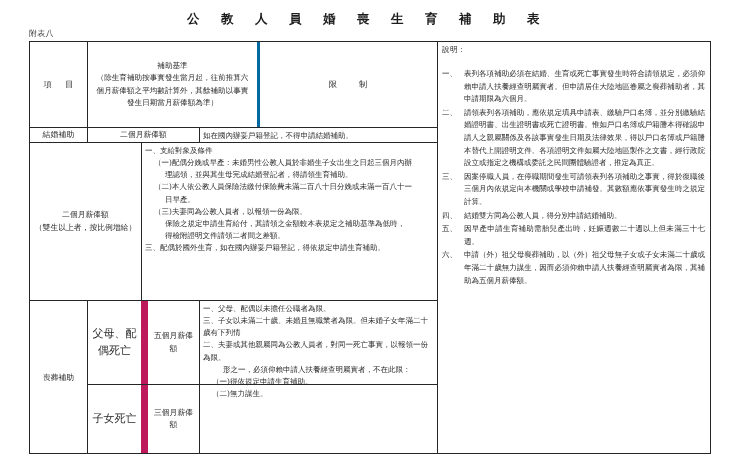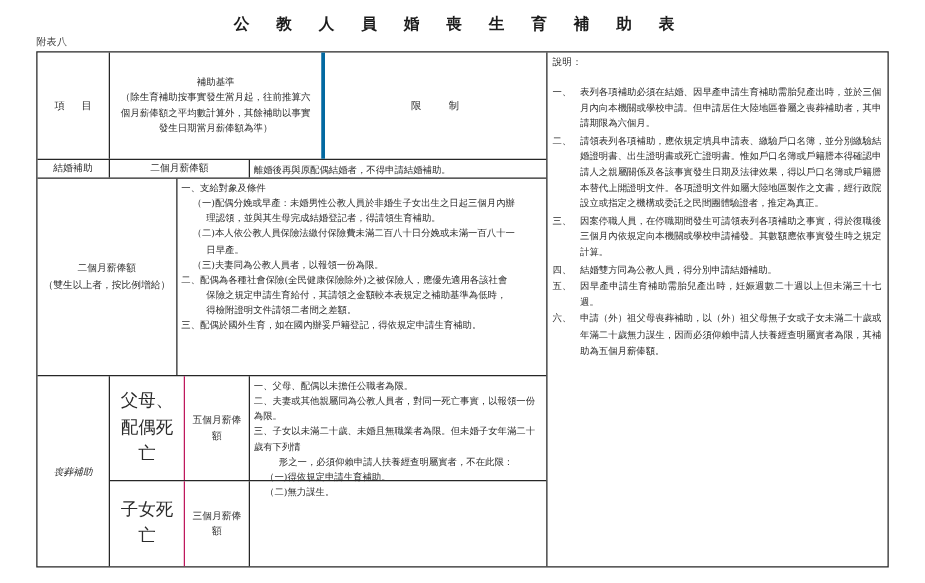--- a/index.html
+++ b/index.html
@@ -85,26 +85,26 @@
     align-items: center;
     justify-content: center;
     text-align: center;
     font-size: 7.8px;
     line-height: 1.45;
     letter-spacing: 0.2px;
   }
   .c-sub {
     width: 60px;
     box-sizing: border-box;
-    border-right: 1px solid #be185d;
-    display: flex;
-    align-items: center;
-    justify-content: center;
-    text-align: center;
-    font-size: 14px;
+    border-right: 7px solid #be185d;
+    display: flex;
+    align-items: center;
+    justify-content: center;
+    text-align: center;
+    font-size: 11px;
     line-height: 1.5;
     padding: 0 2px;
   }
   .c-std {
     width: 112px;
     box-sizing: border-box;
     border-right: 1px solid #262626;
     display: flex;
     align-items: center;
     justify-content: center;
@@ -165,21 +165,20 @@
     box-sizing: border-box;
   }
   .funeral-label {
     width: 58px;
     box-sizing: border-box;
     border-right: 1px solid #262626;
     display: flex;
     align-items: center;
     justify-content: center;
     font-size: 7.8px;
-    font-style: italic;
   }
   .funeral-rows {
     flex: 1;
     display: flex;
     flex-direction: column;
   }
   .funeral-rows .trow { border-bottom: 1px solid #262626; }
   .funeral-rows .trow.last { border-bottom: none; }
 
   
@@ -237,52 +236,51 @@
       </div>
       <div class="c-limit center">
         <span class="spread">限　制</span>
       </div>
     </div>
 
     <div class="trow row-marriage">
       <div class="c-item">結婚補助</div>
       <div class="c-std">二個月薪俸額</div>
       <div class="c-limit">
-        <div class="p lvl1">離婚後再與原配偶結婚者，不得申請結婚補助。</div>
+        <div class="p lvl1">如在國內辦妥戶籍登記，不得申請結婚補助。</div>
       </div>
     </div>
 
     <div class="trow row-birth">
       <div class="c-std" style="white-space:pre-line">二個月薪俸額
 （雙生以上者，按比例增給）</div>
       <div class="c-limit">
         <div class="p lvl1">一、支給對象及條件</div>
         <div class="p lvl2">（一)配偶分娩或早產：未婚男性公教人員於非婚生子女出生之日起三個月內辦</div>
         <div class="p lvl3">理認領，並與其生母完成結婚登記者，得請領生育補助。</div>
         <div class="p lvl2">（二)本人依公教人員保險法繳付保險費未滿二百八十日分娩或未滿一百八十一</div>
         <div class="p lvl3">日早產。</div>
         <div class="p lvl2">（三)夫妻同為公教人員者，以報領一份為限。</div>
-        <div class="p lvl1">二、配偶為各種社會保險(全民健康保險除外)之被保險人，應優先適用各該社會</div>
         <div class="p lvl3">保險之規定申請生育給付，其請領之金額較本表規定之補助基準為低時，</div>
         <div class="p lvl3">得檢附證明文件請領二者間之差額。</div>
         <div class="p lvl1">三、配偶於國外生育，如在國內辦妥戶籍登記，得依規定申請生育補助。</div>
       </div>
     </div>
 
     <div class="funeral-wrap" style="flex:1;">
       <div class="funeral-label">喪葬補助</div>
       <div class="funeral-rows">
 
         <div class="trow row-funeral-a">
           <div class="c-sub">父母、配偶死亡</div>
           <div class="c-std narrow">五個月薪俸額</div>
           <div class="c-limit">
             <div class="p lvl1">一、父母、配偶以未擔任公職者為限。</div>
+            <div class="p lvl1">三、子女以未滿二十歲、未婚且無職業者為限。但未婚子女年滿二十歲有下列情</div>
             <div class="p lvl1">二、夫妻或其他親屬同為公教人員者，對同一死亡事實，以報領一份為限。</div>
-            <div class="p lvl1">三、子女以未滿二十歲、未婚且無職業者為限。但未婚子女年滿二十歲有下列情</div>
             <div class="p lvl3">形之一，必須仰賴申請人扶養經查明屬實者，不在此限：</div>
             <div class="p lvl2">（一)得依規定申請生育補助。</div>
             <div class="p lvl2">（二)無力謀生。</div>
           </div>
         </div>
 
         <div class="trow row-funeral-b last" style="flex:1;">
           <div class="c-sub">子女死亡</div>
           <div class="c-std narrow">三個月薪俸額</div>
         </div>
@@ -290,21 +288,21 @@
       </div>
     </div>
 
   </div>
 
   <div class="right-panel">
     <div class="notes-head">說明：</div>
 
     <div class="note">
       <div class="note-num">一、</div>
-      <div class="note-body">表列各項補助必須在結婚、因早產申請生育補助需胎兒產出時，並於三個月內向本機關或學校申請。但申請居住大陸地區眷屬之喪葬補助者，其申請期限為六個月。</div>
+      <div class="note-body">表列各項補助必須在結婚、生育或死亡事實發生時符合請領規定，必須仰賴申請人扶養經查明屬實者。但申請居住大陸地區眷屬之喪葬補助者，其申請期限為六個月。</div>
     </div>
     <div class="note">
       <div class="note-num">二、</div>
       <div class="note-body">請領表列各項補助，應依規定填具申請表、繳驗戶口名簿，並分別繳驗結婚證明書、出生證明書或死亡證明書。惟如戶口名簿或戶籍謄本得確認申請人之親屬關係及各該事實發生日期及法律效果，得以戶口名簿或戶籍謄本替代上開證明文件。各項證明文件如屬大陸地區製作之文書，經行政院設立或指定之機構或委託之民間團體驗證者，推定為真正。</div>
     </div>
     <div class="note">
       <div class="note-num">三、</div>
       <div class="note-body">因案停職人員，在停職期間發生可請領表列各項補助之事實，得於復職後三個月內依規定向本機關或學校申請補發。其數額應依事實發生時之規定計算。</div>
     </div>
     <div class="note">

